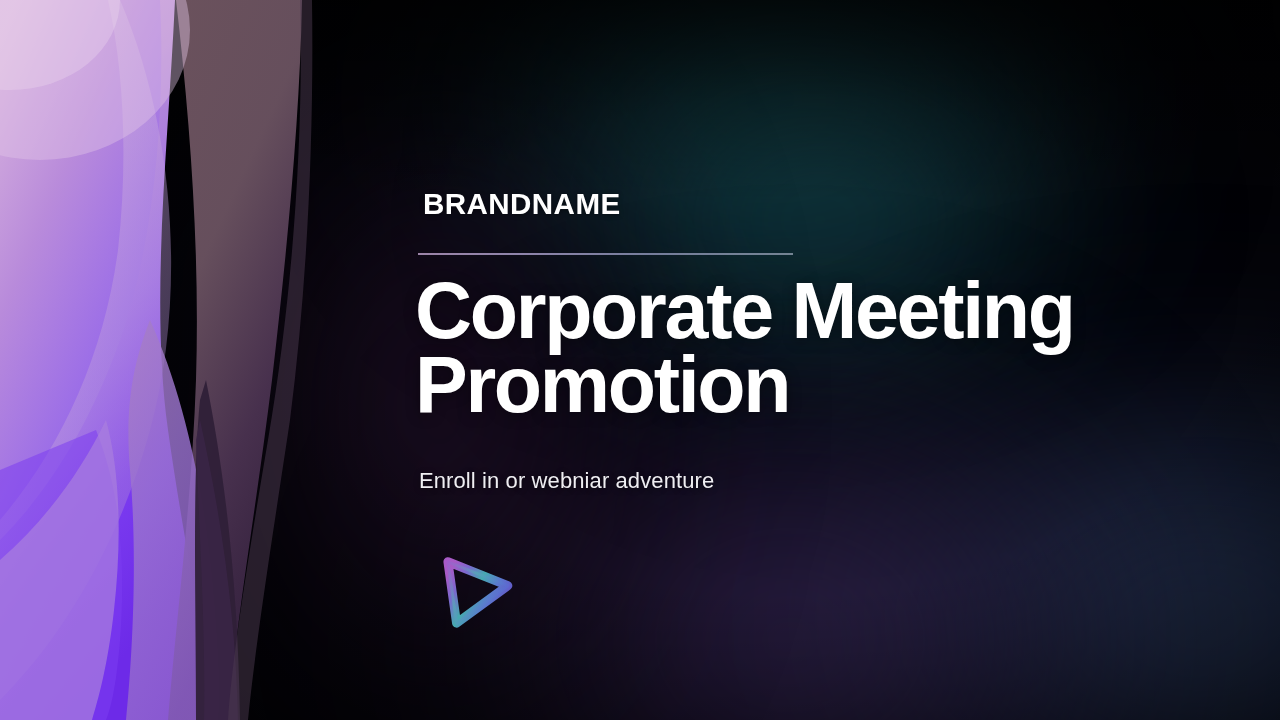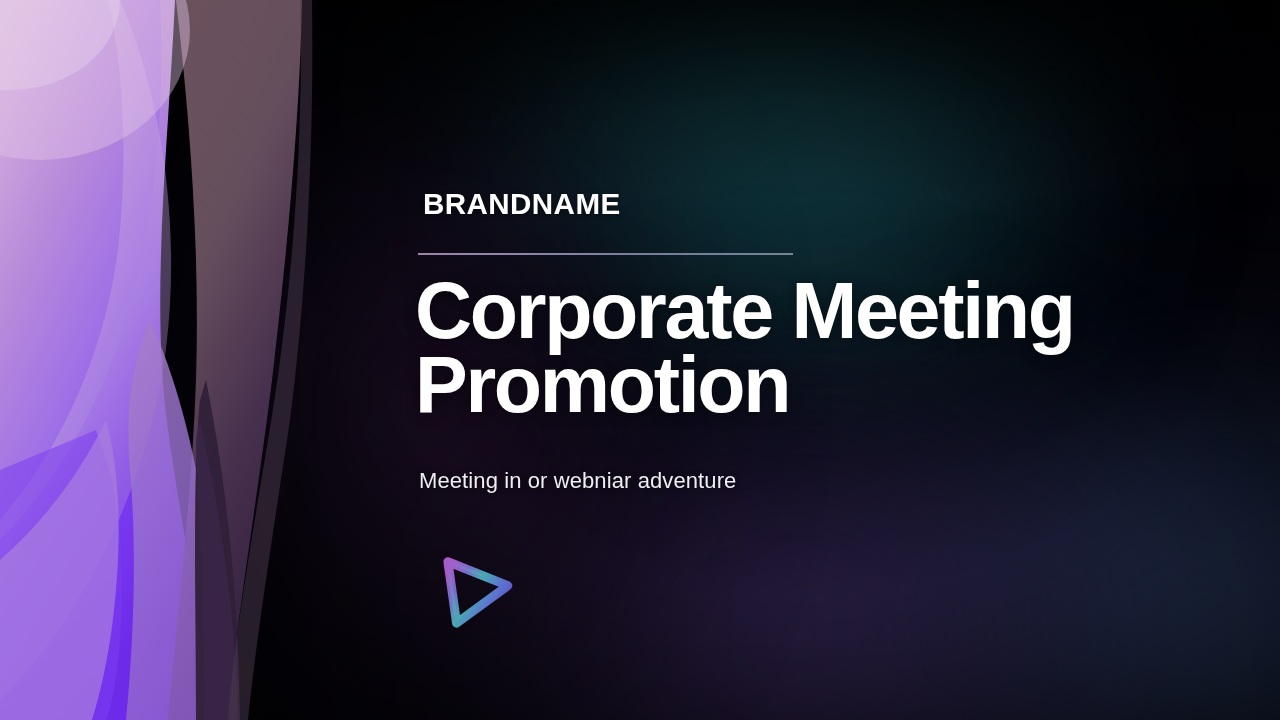--- a/index.html
+++ b/index.html
@@ -208,21 +208,21 @@
 
     <div class="brandname">BRANDNAME</div>
 
     <div class="divider"></div>
 
     <div class="headline">
       <span class="ln">Corporate Meeting</span>
       <span class="ln">Promotion</span>
     </div>
 
-    <div class="subtitle">Meeting in or webniar adventure</div>
+    <div class="subtitle">Enroll in or webniar adventure</div>
 
     <div class="playmark">
       <svg width="86" height="86" viewBox="0 0 86 86" xmlns="http://www.w3.org/2000/svg">
         <defs>
           <linearGradient id="pm" x1="0.05" y1="0.1" x2="0.95" y2="0.9">
             <stop offset="0%" stop-color="#b05fd0"></stop>
             <stop offset="22%" stop-color="#7f6fd8"></stop>
             <stop offset="45%" stop-color="#49b3b8"></stop>
             <stop offset="68%" stop-color="#5f7fd8"></stop>
             <stop offset="100%" stop-color="#6b4fd0"></stop>

